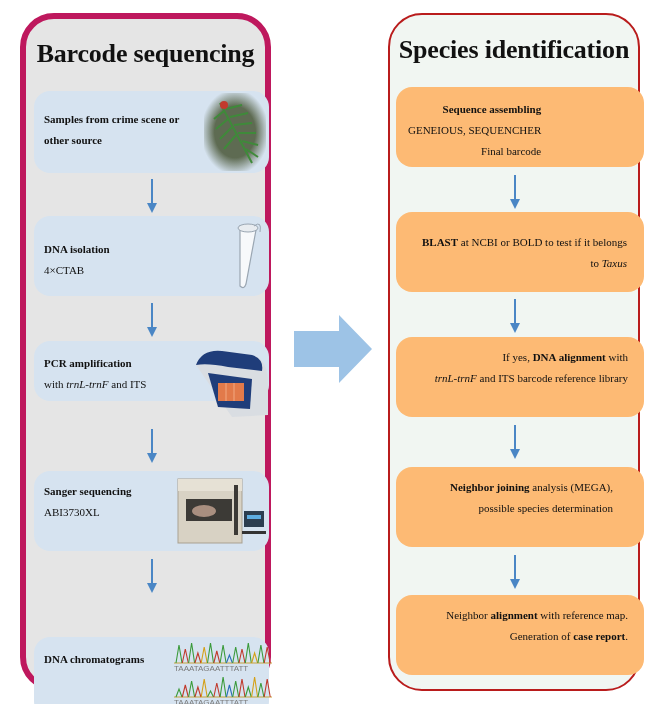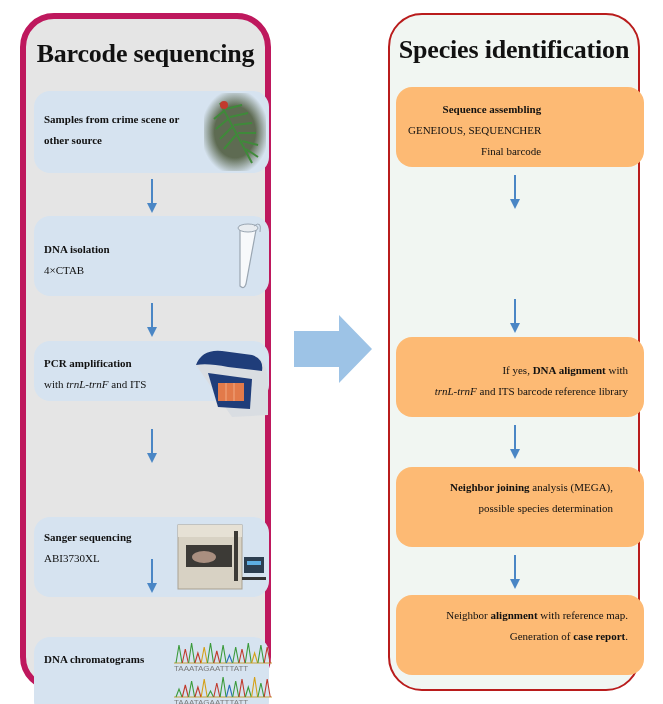--- a/index.html
+++ b/index.html
@@ -87,21 +87,21 @@
       <rect x="26" y="40" width="26" height="18" fill="#e27a4a"></rect>
       <line x1="34" y1="40" x2="34" y2="58" stroke="#f2a880"></line>
         <line x1="42" y1="40" x2="42" y2="58" stroke="#f2a880"></line>
     </svg>
   </div>
   <svg class="arrow-down" style="left:121px;top:410px;" viewBox="0 0 10 34">
     <line x1="5" y1="0" x2="5" y2="26" stroke="#4a86c5" stroke-width="2"></line>
       <polygon points="0,24 10,24 5,34" fill="#4a86c5"></polygon>
   </svg>
 
-  <div class="step" style="top:452px;height:80px;margin-top:46px;">
+  <div class="step" style="top:452px;height:80px;">
     <div class="step-text" style="left:10px;top:10px;width:110px;">
       <div class="bold">Sanger sequencing</div>
       <div>ABI3730XL</div>
     </div>
     <svg class="pic" style="left:140px;top:6px;" width="94" height="72">
       <rect x="4" y="2" width="64" height="64" fill="#d8d2c4" stroke="#a9a191"></rect>
       <rect x="4" y="2" width="64" height="12" fill="#e6e1d5"></rect>
       <rect x="12" y="22" width="46" height="22" fill="#3c3a36"></rect>
       <ellipse cx="30" cy="34" rx="12" ry="6" fill="#a98f80"></ellipse>
       <rect x="60" y="8" width="4" height="50" fill="#3c3a36"></rect>
@@ -174,27 +174,32 @@
       <div class="bold">Sequence assembling</div>
       <div>GENEIOUS, SEQUENCHER</div>
       <div style="padding-left:4px;">Final barcode</div>
     </div>
   </div>
   <svg class="arrow-down" style="left:120px;top:160px;" viewBox="0 0 10 34">
     <line x1="5" y1="0" x2="5" y2="26" stroke="#4a86c5" stroke-width="2"></line>
       <polygon points="0,24 10,24 5,34" fill="#4a86c5"></polygon>
   </svg>
 
+  <div class="step" style="top:197px;height:80px;">
+    <div class="step-text" style="left:16px;top:20px;width:215px;">
+      <span class="bold">BLAST</span><span> at NCBI or BOLD to test if it belongs to </span><span class="ital">Taxus</span>
+    </div>
+  </div>
   <svg class="arrow-down" style="left:120px;top:284px;" viewBox="0 0 10 34">
     <line x1="5" y1="0" x2="5" y2="26" stroke="#4a86c5" stroke-width="2"></line>
       <polygon points="0,24 10,24 5,34" fill="#4a86c5"></polygon>
   </svg>
 
   <div class="step" style="top:322px;height:80px;">
-    <div class="step-text" style="left:12px;top:10px;width:220px;margin-top:13px;">
+    <div class="step-text" style="left:12px;top:10px;width:220px;">
       <span>If yes, </span><span class="bold">DNA alignment</span><span> with</span><br><span class="ital">trnL-trnF</span><span> and ITS barcode reference library</span>
     </div>
   </div>
   <svg class="arrow-down" style="left:120px;top:410px;" viewBox="0 0 10 34">
     <line x1="5" y1="0" x2="5" y2="26" stroke="#4a86c5" stroke-width="2"></line>
       <polygon points="0,24 10,24 5,34" fill="#4a86c5"></polygon>
   </svg>
 
   <div class="step" style="top:452px;height:80px;">
     <div class="step-text" style="left:17px;top:10px;width:200px;">

